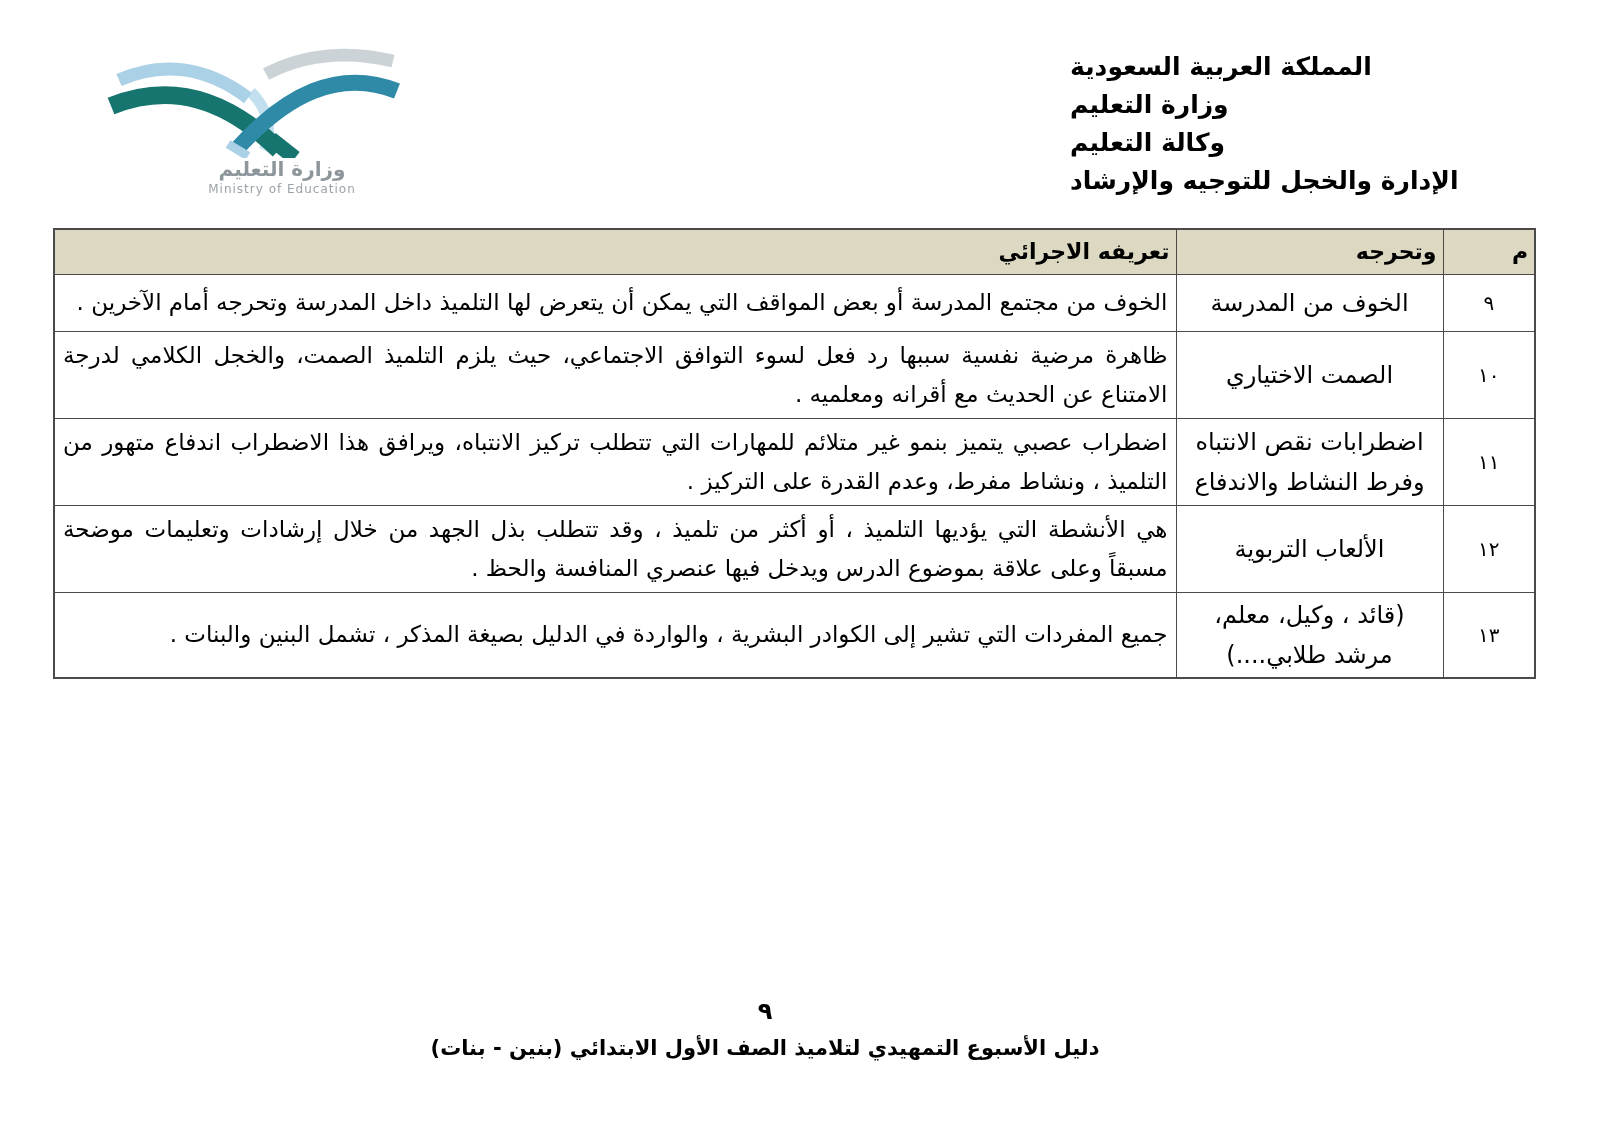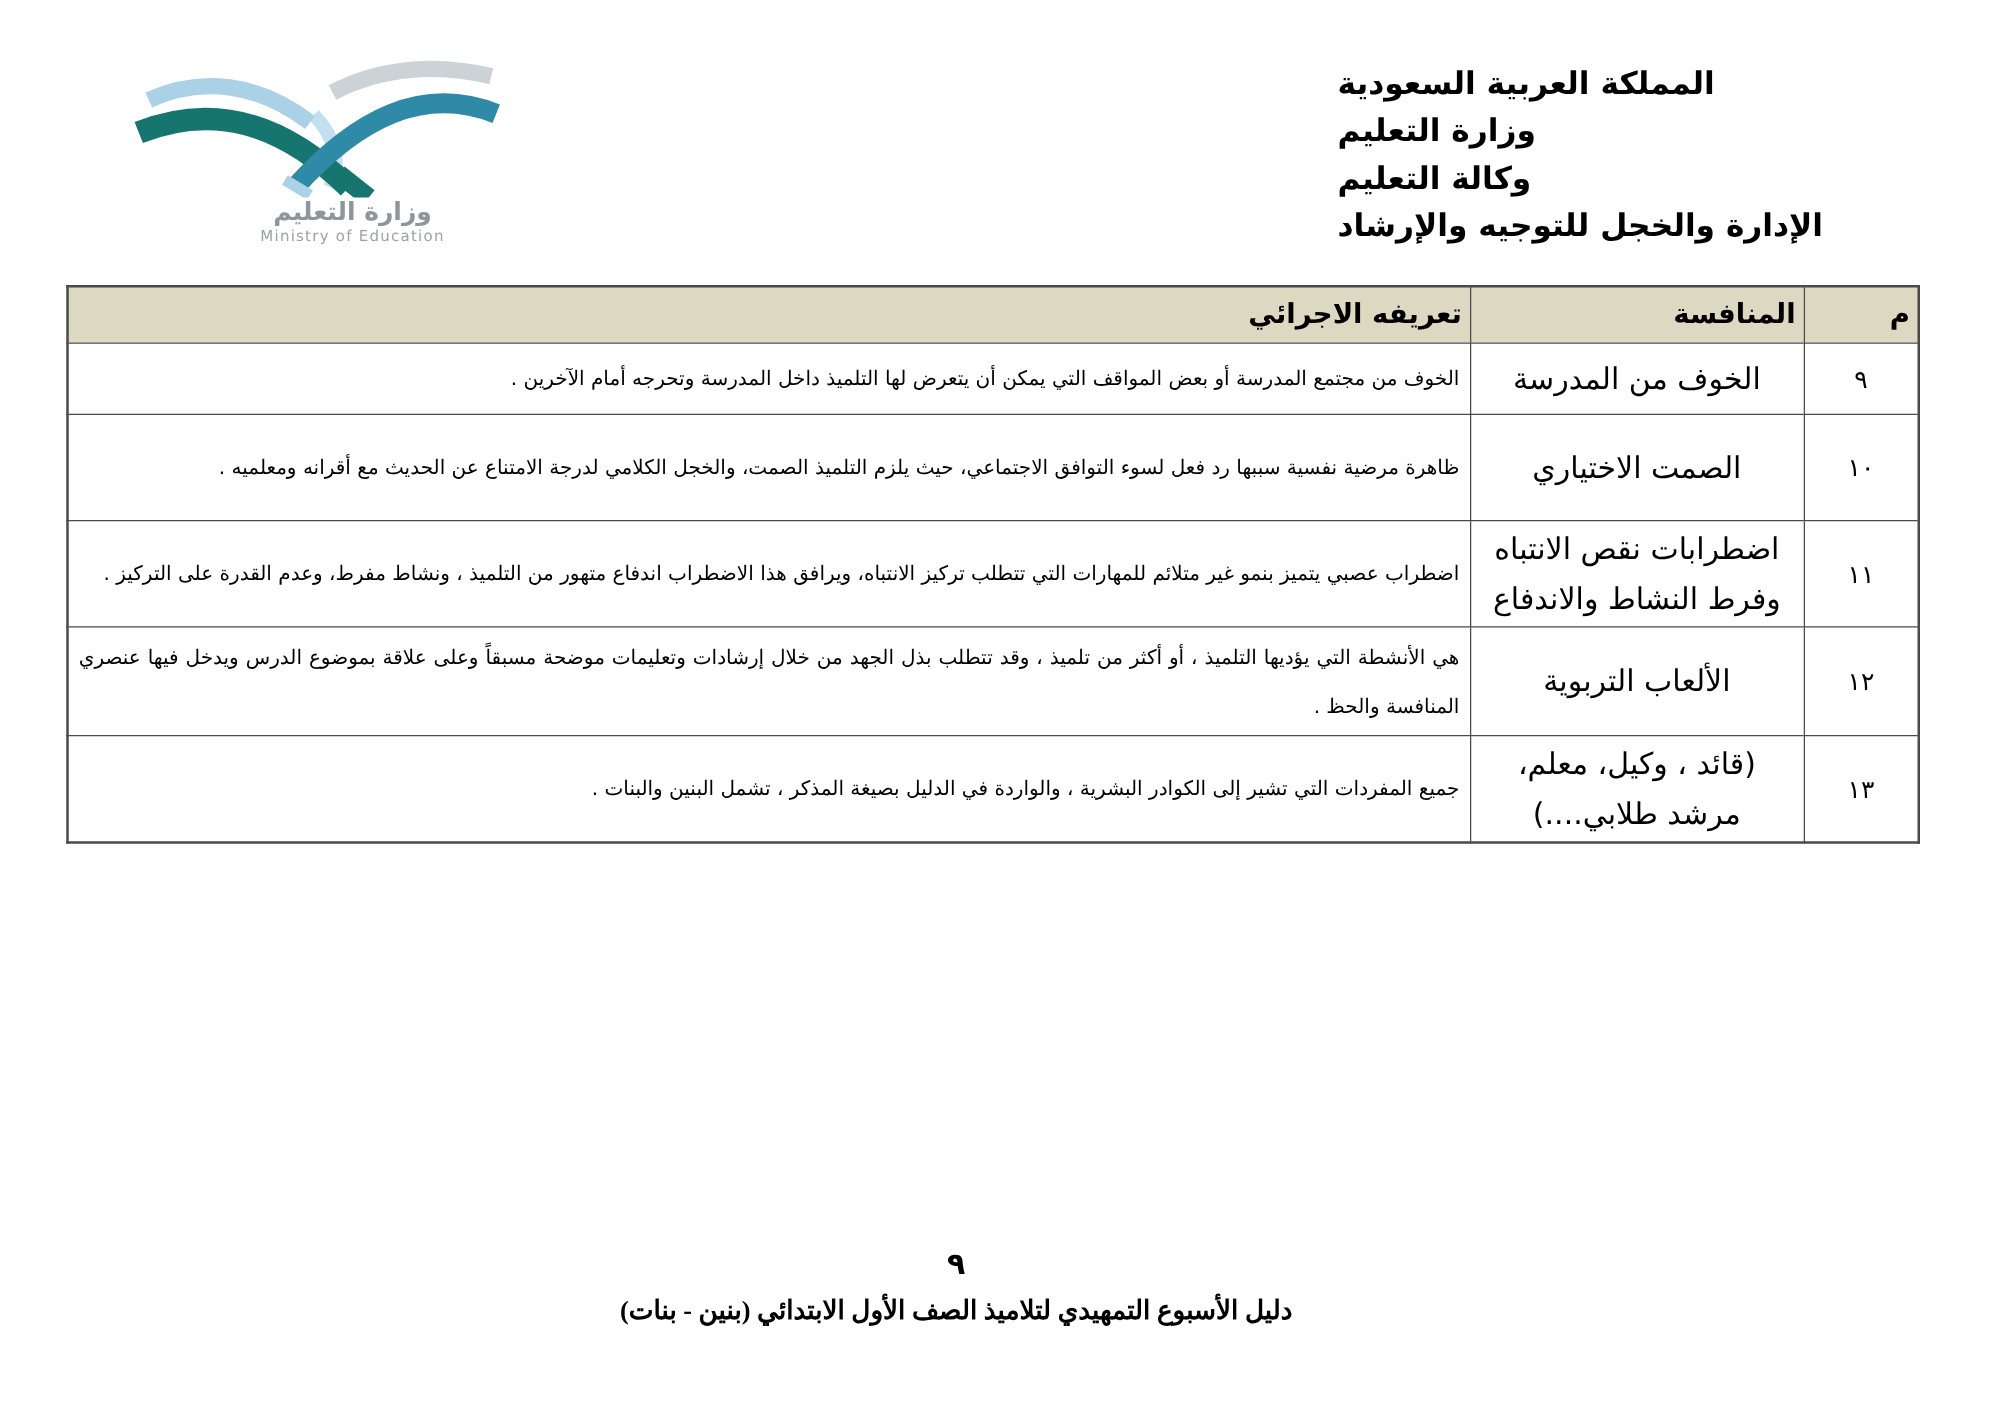--- a/index.html
+++ b/index.html
@@ -85,41 +85,41 @@
     padding: 2px;
   }
   .terms-table td.term {
     text-align: center;
     font-size: 24px;
     line-height: 40px;
     padding: 2px 8px;
   }
   .terms-table td.def {
     text-align: justify;
-    font-size: 16px;
+    font-size: 23px;
     line-height: 39px;
     padding: 4px 8px;
   }
   .terms-table tbody tr:nth-child(1) { height: 57px; }
   .terms-table tbody tr:nth-child(2) { height: 85px; }
   .terms-table tbody tr:nth-child(3) { height: 85px; }
   .terms-table tbody tr:nth-child(4) { height: 85px; }
   .terms-table tbody tr:nth-child(5) { height: 82px; }
 
   
   .footer {
     position: absolute;
     top: 995px;
     left: 0;
     width: 1530px;
     text-align: center;
     font-weight: bold;
   }
   .page-num { font-size: 24px; line-height: 32px; margin-bottom: 6px; }
-  .doc-title { direction: rtl; font-size: 21px; line-height: 31px; font-family: Liberation Serif, serif; }
+  .doc-title { direction: rtl; font-size: 21px; line-height: 31px; }
   .doc-year  { direction: rtl; font-size: 21px; line-height: 30px; }
 </style>
 </head>
 <body>
 
 <div class="page">
 
   <div class="logo">
     <svg width="312" height="112" viewBox="0 0 310 112" xmlns="http://www.w3.org/2000/svg">
       <path d="M 150,46 C 166,62 173,84 163,104" fill="none" stroke="#c2dff0" stroke-width="11"></path>
@@ -138,21 +138,21 @@
     <div class="org-line">المملكة العربية السعودية</div>
     <div class="org-line">وزارة التعليم</div>
     <div class="org-line">وكالة التعليم</div>
     <div class="org-line">الإدارة والخجل للتوجيه والإرشاد</div>
   </div>
 
   <table class="terms-table">
     <thead>
       <tr>
         <th class="col-num">م</th>
-        <th class="col-term">المنافسة</th>
+        <th class="col-term">وتحرجه</th>
         <th class="col-def">تعريفه الاجرائي</th>
       </tr>
     </thead>
     <tbody>
       <tr>
         <td class="num">٩</td>
         <td class="term">الخوف من المدرسة</td>
         <td class="def">الخوف من مجتمع المدرسة أو بعض المواقف التي يمكن أن يتعرض لها التلميذ داخل المدرسة  وتحرجه أمام الآخرين .</td>
       </tr>
       <tr>

